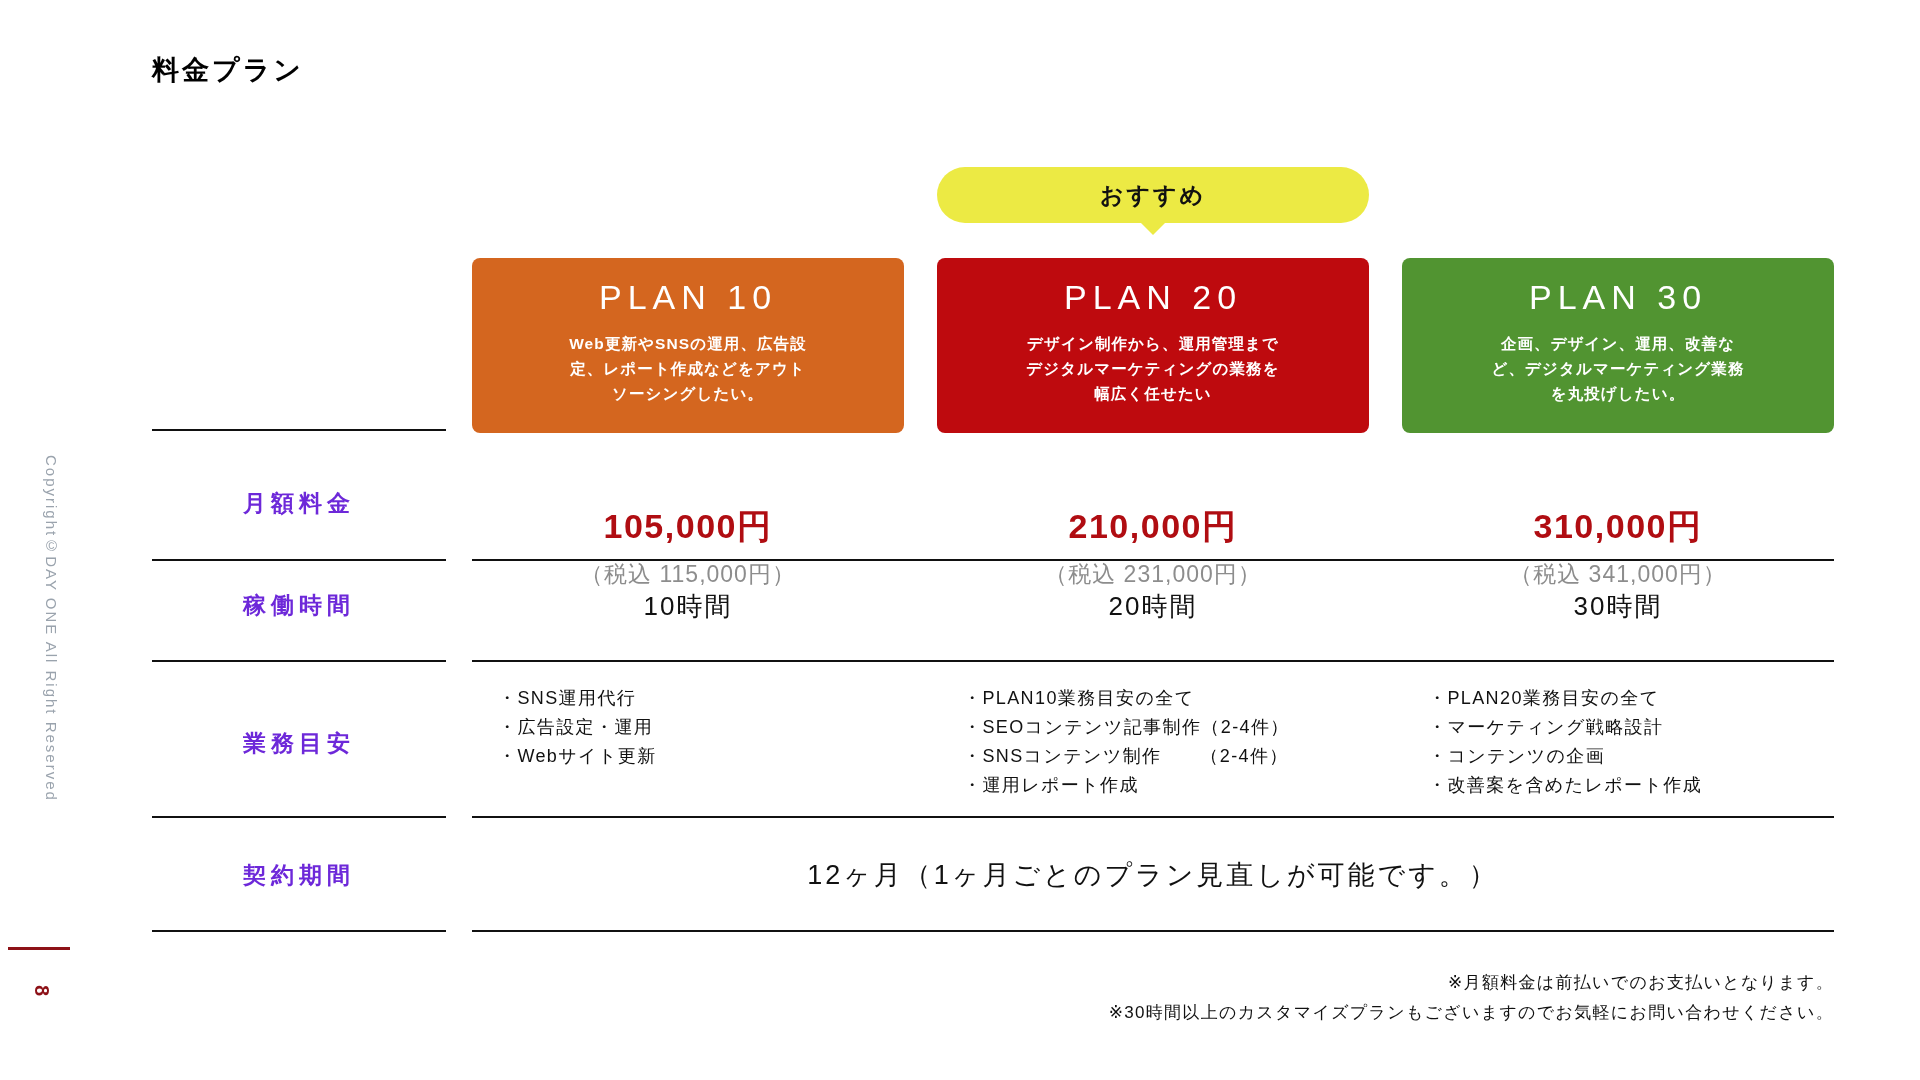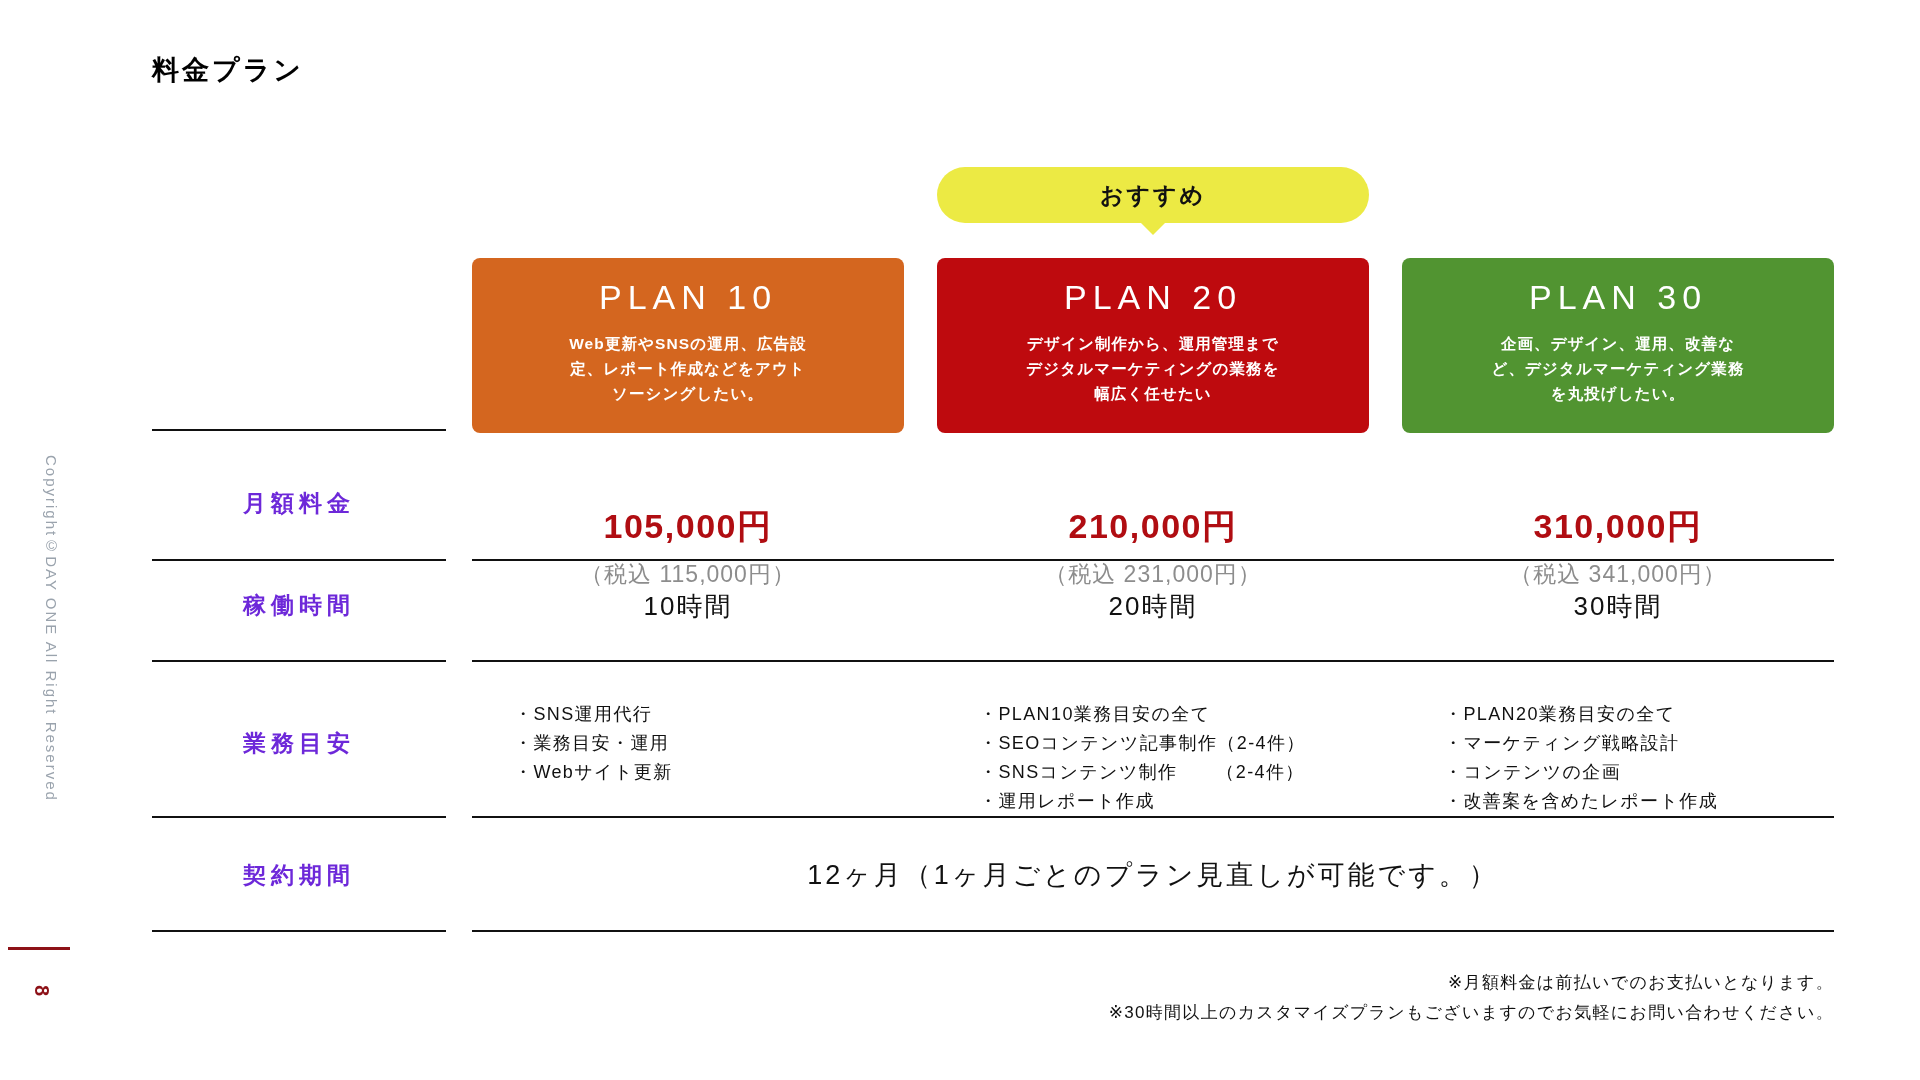--- a/index.html
+++ b/index.html
@@ -179,21 +179,21 @@
     padding-left: 26px;
   }
   .tasks-cell li {
     list-style: none;
     font-size: 18px;
     letter-spacing: 1.4px;
     line-height: 1.62;
     color: #111111;
     white-space: pre;
   }
-  .tasks-cell ul { margin: 16px; padding: 0; }
+  .tasks-cell ul { margin: 0; padding: 0; }
 
   
   #contract-value {
     position: absolute;
     left: 472px;
     width: 1362px;
     text-align: center;
     font-size: 27px;
     letter-spacing: 3px;
     color: #111111;
@@ -280,21 +280,21 @@
 <div class="row-label" style="top:590px">稼働時間</div>
 <div class="hours-cell" style="left:472px; top:589px">10時間</div>
 <div class="hours-cell" style="left:937px; top:589px">20時間</div>
 <div class="hours-cell" style="left:1402px; top:589px">30時間</div>
 
 <div class="row-label" style="top:728px">業務目安</div>
 
 <div class="tasks-cell" style="left:472px; top:684px">
   <ul>
     <li>・SNS運用代行</li>
-    <li>・業務目安・運用</li>
+    <li>・広告設定・運用</li>
     <li>・Webサイト更新</li>
   </ul>
 </div>
 <div class="tasks-cell" style="left:937px; top:684px">
   <ul>
     <li>・PLAN10業務目安の全て</li>
     <li>・SEOコンテンツ記事制作（2-4件）</li>
     <li>・SNSコンテンツ制作　　（2-4件）</li>
     <li>・運用レポート作成</li>
   </ul>

